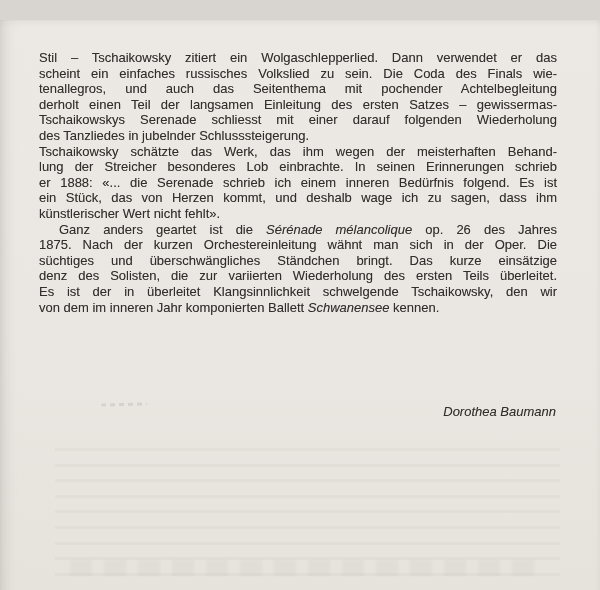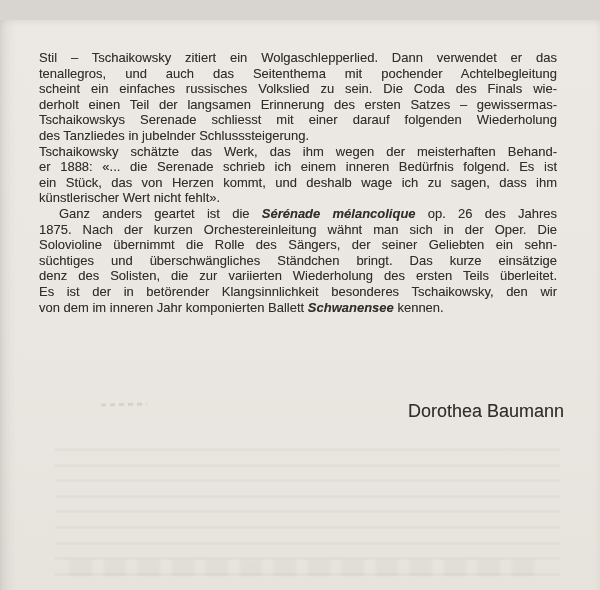--- a/index.html
+++ b/index.html
@@ -41,28 +41,28 @@
     text-align-last: left;
   }
   .line.just {
     text-align-last: justify;
   }
   .line.indent {
     text-indent: 20px;
   }
   .it {
     font-style: italic;
-    font-weight: bold;
   }
   .author {
     position: absolute;
-    right: 36px;
+    right: 44px;
     top: 384px;
-    font-size: 18px;
+    font-size: 13px;
     line-height: 15.6px;
+    font-style: italic;
     color: var(--ink);
     text-shadow: 0 0 .5px rgba(49,46,43,.35);
   }
   .pencil-mark {
     position: absolute;
     left: 101px;
     top: 383px;
     width: 46px;
     height: 3px;
     background: repeating-linear-gradient(90deg,
@@ -95,34 +95,34 @@
     filter: blur(1px);
     pointer-events: none;
   }
 </style>
 </head>
 <body>
 
 <div class="page">
   <div class="text-block">
       <div class="line just"><span class="seg">Stil – Tschaikowsky zitiert ein Wolgaschlepperlied. Dann verwendet er das</span></div>
+      <div class="line just"><span class="seg">scheint ein einfaches russisches Volkslied zu sein. Die Coda des Finals wie-</span></div>
       <div class="line just"><span class="seg">tenallegros, und auch das Seitenthema mit pochender Achtelbegleitung</span></div>
-      <div class="line just"><span class="seg">scheint ein einfaches russisches Volkslied zu sein. Die Coda des Finals wie-</span></div>
-      <div class="line just"><span class="seg">derholt einen Teil der langsamen Erinnerung des ersten Satzes – gewissermas-</span></div>
+      <div class="line just"><span class="seg">derholt einen Teil der langsamen Einleitung des ersten Satzes – gewissermas-</span></div>
       <div class="line just"><span class="seg">Tschaikowskys Serenade schliesst mit einer darauf folgenden Wiederholung</span></div>
       <div class="line"><span class="seg">des Tanzliedes in jubelnder Schlusssteigerung.</span></div>
       <div class="line just"><span class="seg">Tschaikowsky schätzte das Werk, das ihm wegen der meisterhaften Behand-</span></div>
+      <div class="line just"><span class="seg">lung der Streicher besonderes Lob einbrachte. In seinen Erinnerungen schrieb</span></div>
       <div class="line just"><span class="seg">er 1888: «... die Serenade schrieb ich einem inneren Bedürfnis folgend. Es ist</span></div>
       <div class="line just"><span class="seg">ein Stück, das von Herzen kommt, und deshalb wage ich zu sagen, dass ihm</span></div>
       <div class="line"><span class="seg">künstlerischer Wert nicht fehlt».</span></div>
       <div class="line just indent"><span class="seg">Ganz anders geartet ist die </span><span class="seg it">Sérénade mélancolique</span><span class="seg"> op. 26 des Jahres</span></div>
       <div class="line just"><span class="seg">1875. Nach der kurzen Orchestereinleitung wähnt man sich in der Oper. Die</span></div>
-      <div class="line just"><span class="seg">Solovioline übernimmt die Rolle des Sängers, der seiner Geliebten ein sehn-</span></div>
       <div class="line just"><span class="seg">süchtiges und überschwängliches Ständchen bringt. Das kurze einsätzige</span></div>
       <div class="line just"><span class="seg">denz des Solisten, die zur variierten Wiederholung des ersten Teils überleitet.</span></div>
-      <div class="line just"><span class="seg">Es ist der in betörender Klangsinnlichkeit besonderes Tschaikowsky, den wir</span></div>
+      <div class="line just"><span class="seg">Es ist der in überleitet Klangsinnlichkeit schwelgende Tschaikowsky, den wir</span></div>
       <div class="line"><span class="seg">von dem im inneren Jahr komponierten Ballett </span><span class="seg it">Schwanensee</span><span class="seg"> kennen.</span></div>
     </div>
   <div class="author">Dorothea Baumann</div>
   <div class="pencil-mark"></div>
   <div class="bleed"></div>
   <div class="bleed2"></div>
 </div>
 
 </body></html>

